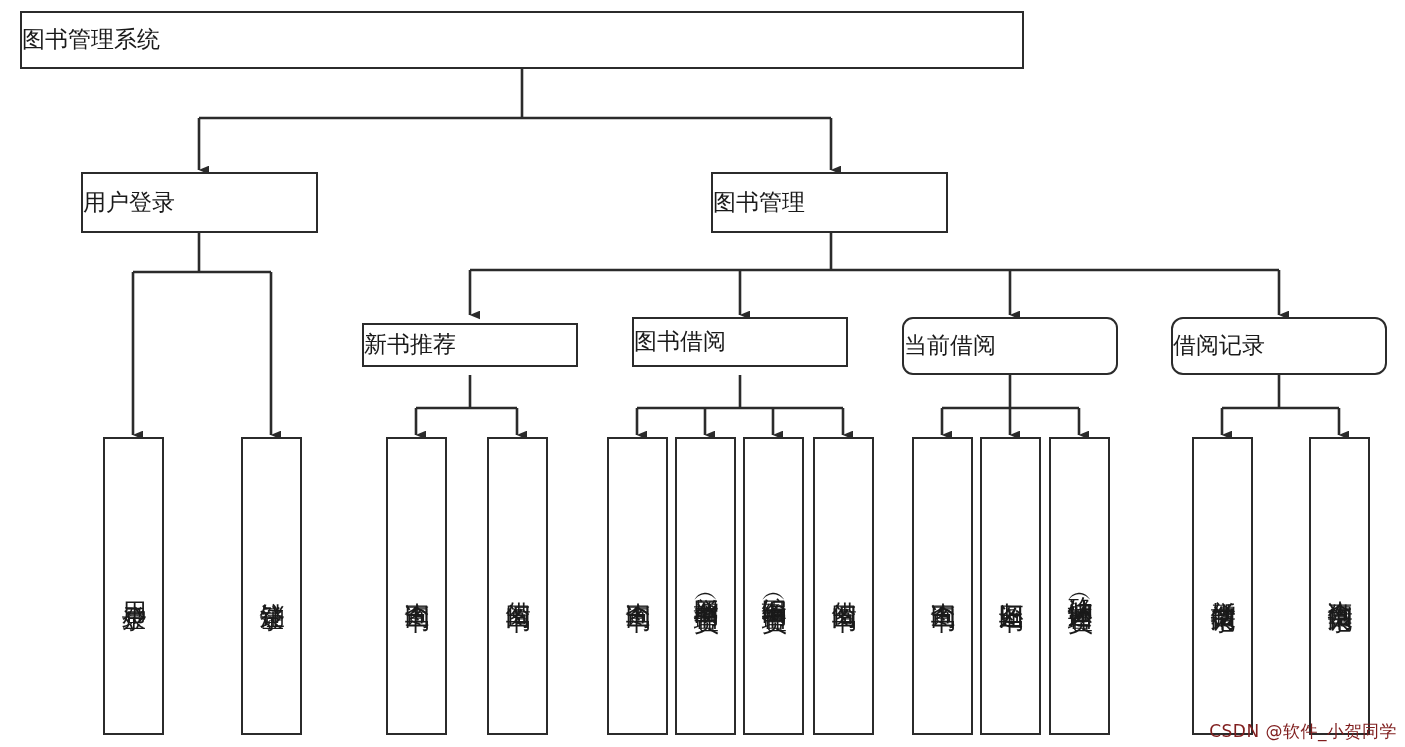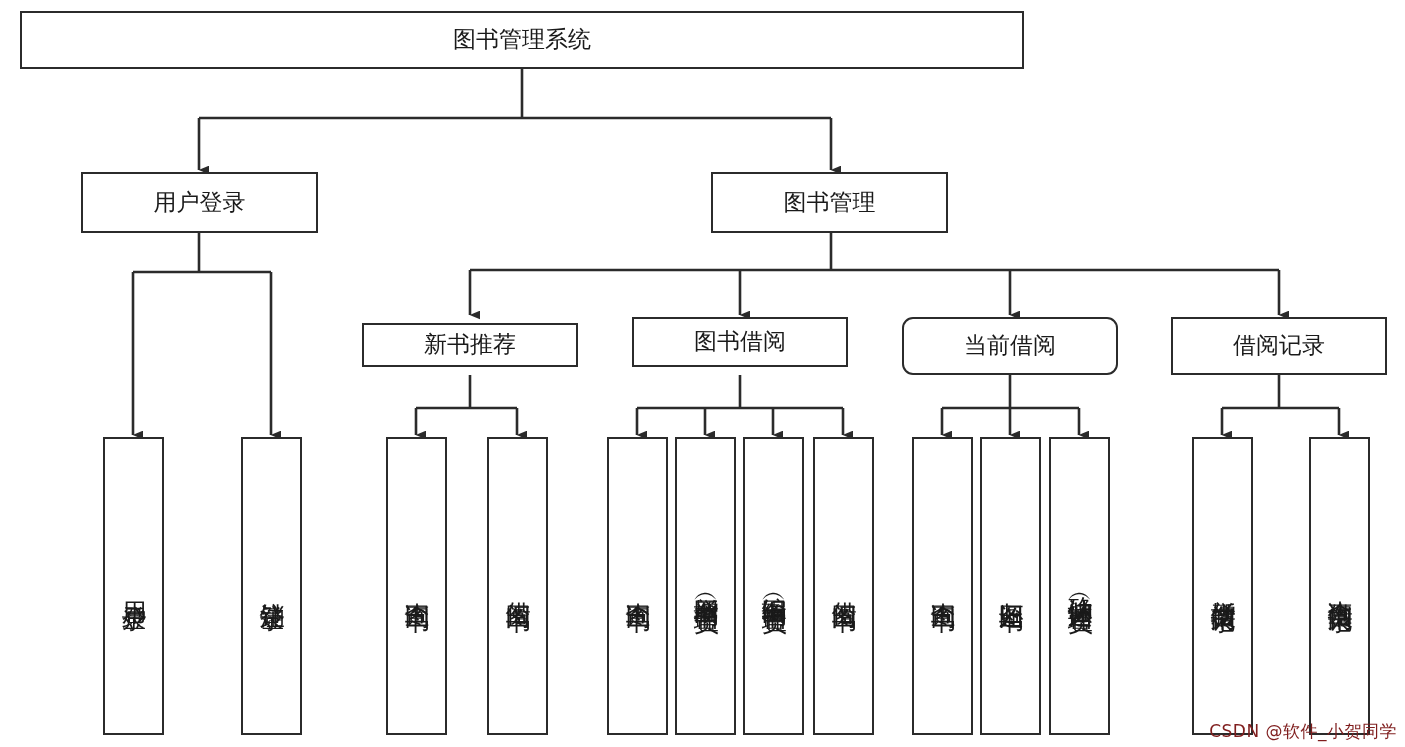--- a/index.html
+++ b/index.html
@@ -9,21 +9,20 @@
   }
   #stage{position:relative;width:1405px;height:747px;background:#fff;}
   svg#wires{position:absolute;left:0;top:0;width:1405px;height:747px;}
   .node{
     position:absolute;
     box-sizing:border-box;
     border:2px solid #2b2b2b;
     background:#ffffff;
     display:flex;
     align-items:center;
-    justify-content:center;
     color:#1a1a1a;
   }
   .node .lbl{
     display:block;
     text-align:center;
     line-height:1.18;
     white-space:pre;
   }
   .h-node .lbl{font-size:23px;}
   .v-node{align-items:center;justify-content:center;}
@@ -114,21 +113,21 @@
 
   <div class="node h-node" style="left:362px;top:323px;width:216px;height:44px;">
     <span class="lbl">新书推荐</span>
   </div>
   <div class="node h-node" style="left:632px;top:317px;width:216px;height:50px;">
     <span class="lbl">图书借阅</span>
   </div>
   <div class="node h-node" style="left:902px;top:317px;width:216px;height:58px;border-radius:11px;">
     <span class="lbl">当前借阅</span>
   </div>
-  <div class="node h-node" style="left:1171px;top:317px;width:216px;height:58px;">
+  <div class="node h-node" style="left:1171px;top:317px;width:216px;height:58px;border-radius:12px;">
     <span class="lbl">借阅记录</span>
   </div>
 
   <div class="node v-node" style="left:103px;top:437px;width:61px;height:298px;">
     <span class="lbl">用户登录</span>
   </div>
   <div class="node v-node" style="left:241px;top:437px;width:61px;height:298px;">
     <span class="lbl">注销登录</span>
   </div>
 

